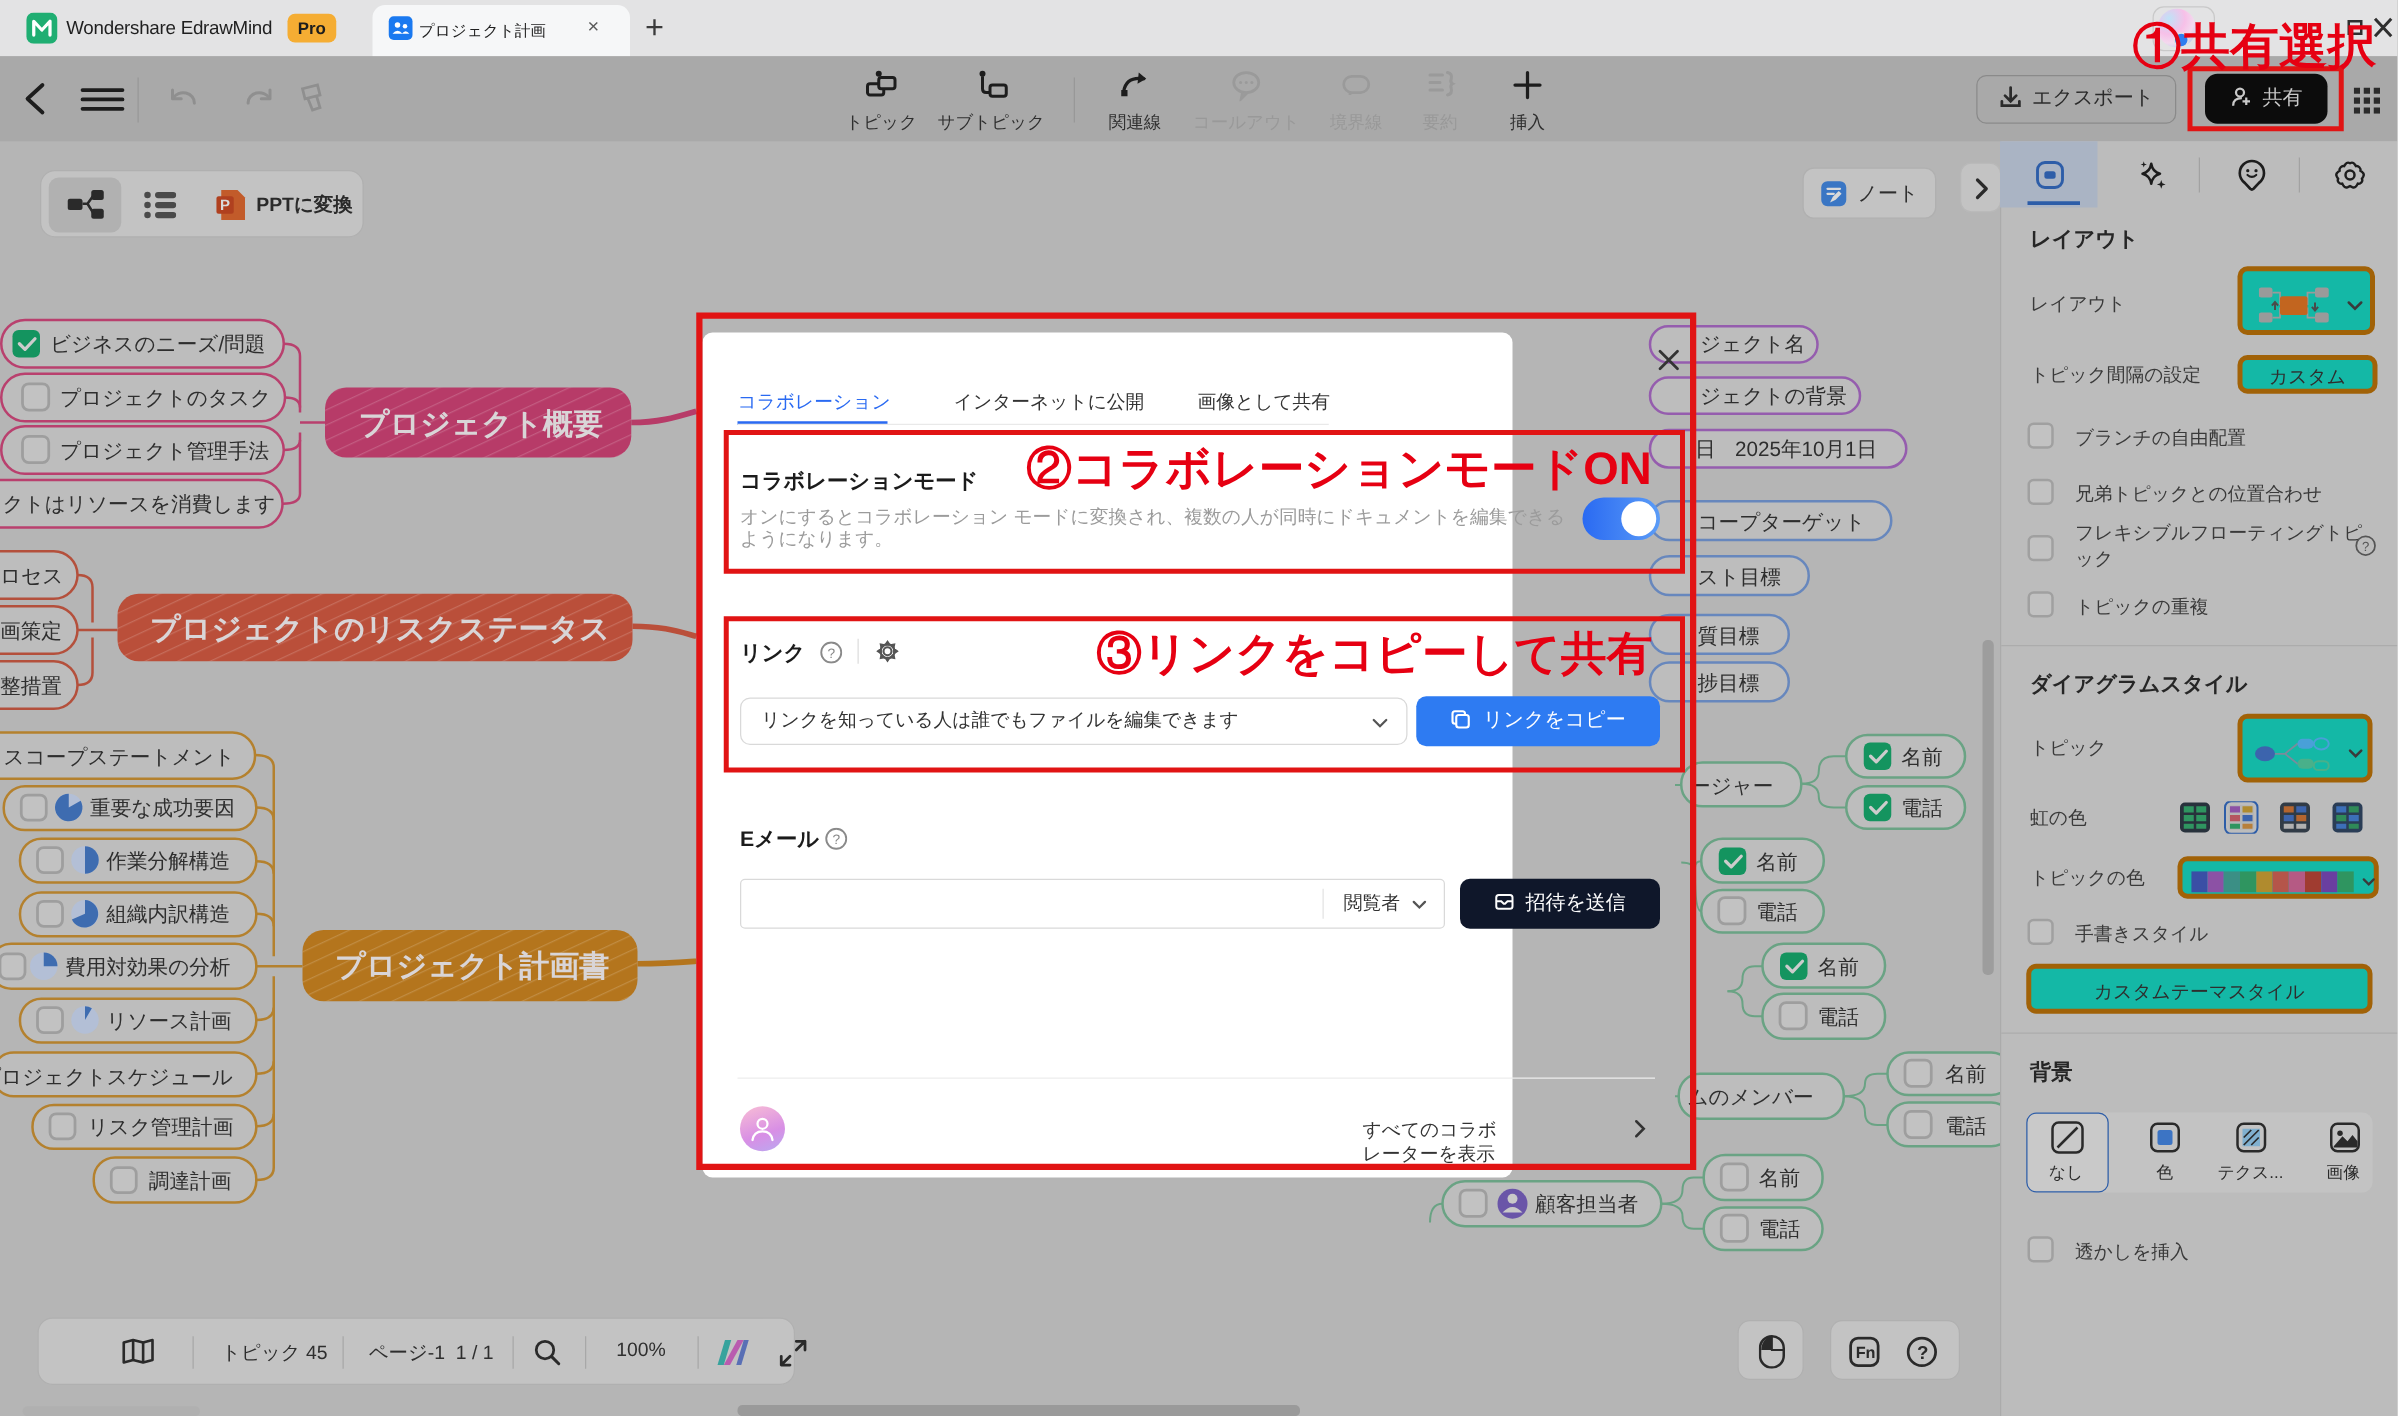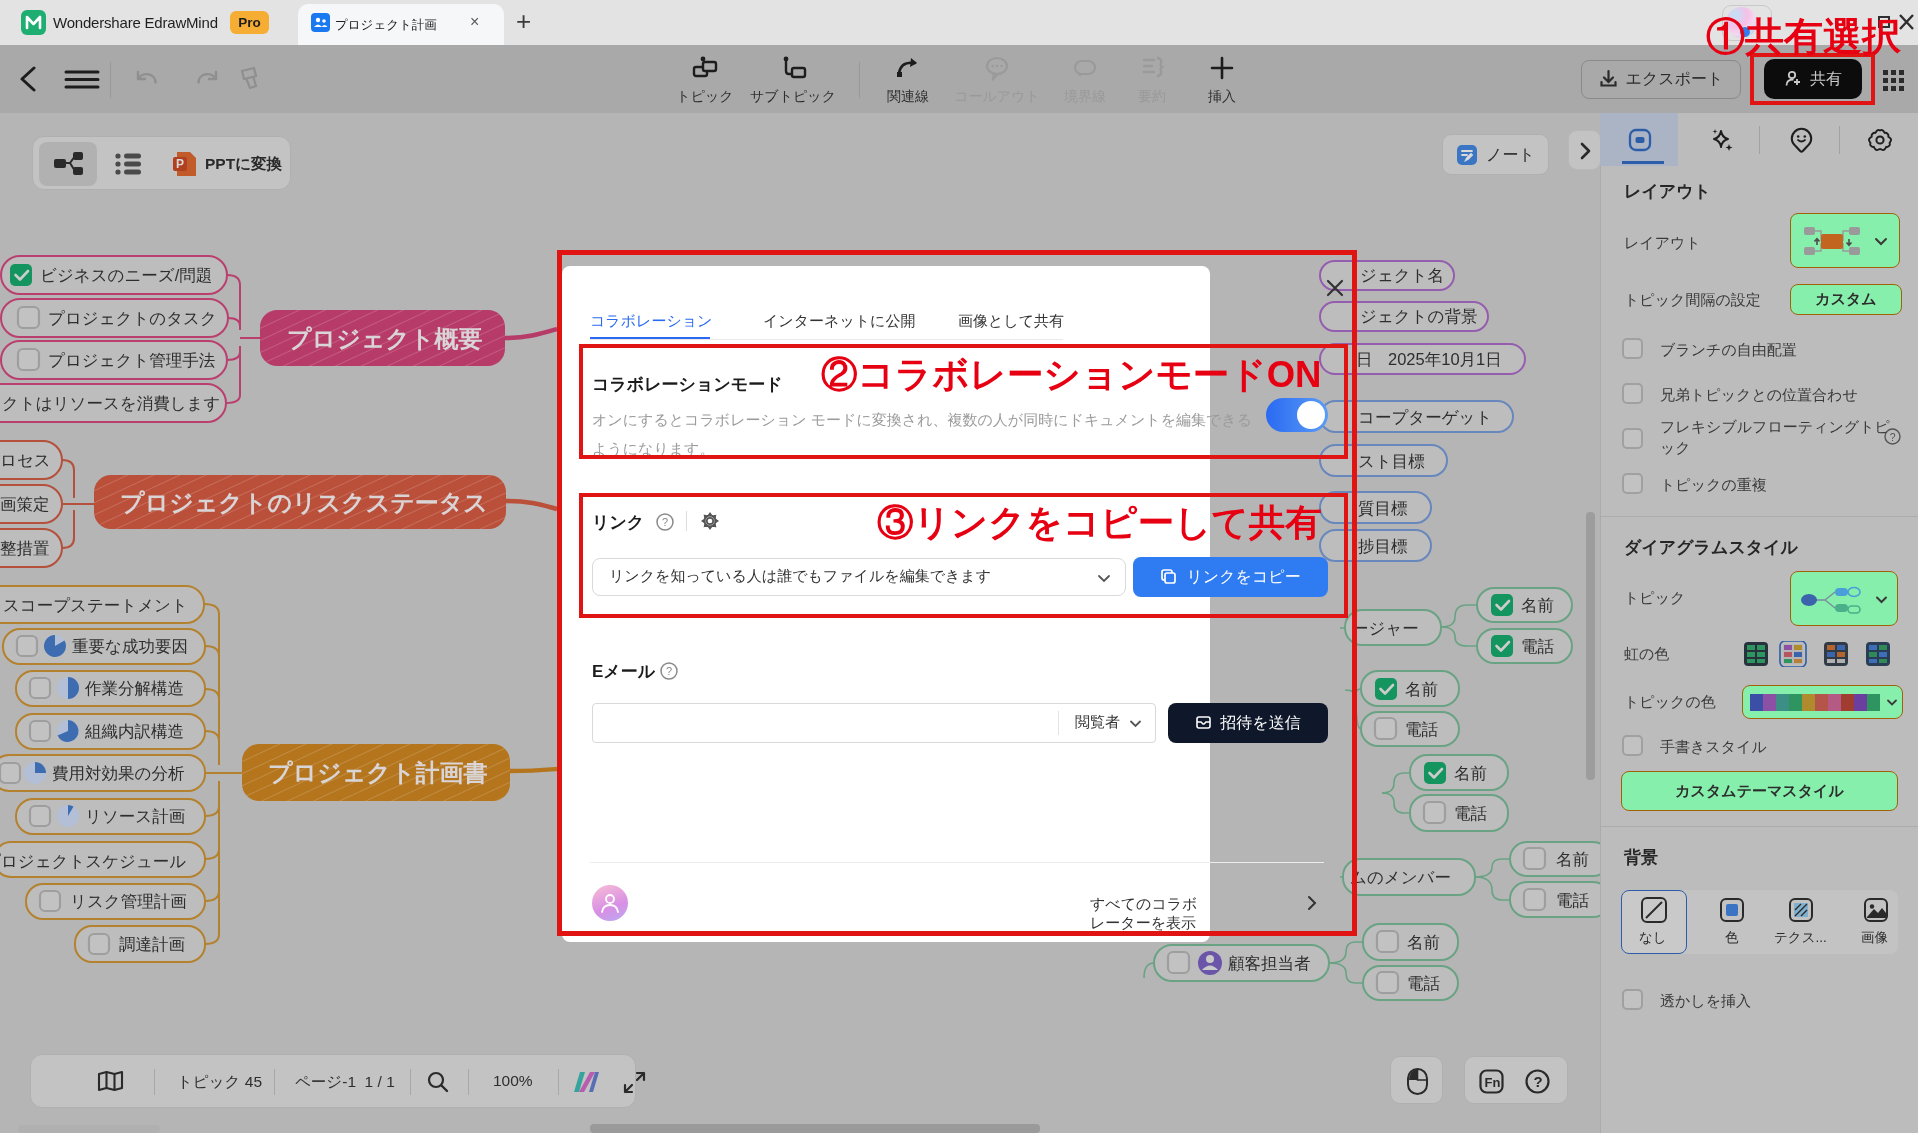--- a/index.html
+++ b/index.html
@@ -25,21 +25,21 @@
   .expbtn { position:absolute; left:1581px; top:15px; width:160px; height:39px; border:1.5px solid #8a8a8a; border-radius:8px; color:#2b2b2b; font-size:16px; line-height:36px; text-align:center; }
   .sharebtn { position:absolute; left:1764px; top:14px; width:98px; height:40px; background:#0c0c0c; border-radius:10px; color:#c9c9c9; font-size:16px; line-height:40px; text-align:center; }
   
   #mindmap { position:absolute; left:0; top:113px; }
   
   .fbar { position:absolute; background:#c3c3c3; border:1px solid #b0b0b0; border-radius:12px; }
   
   .rpanel { position:absolute; left:1600px; top:113px; width:318px; height:1020px; background:#bcbcbc; border-left:1px solid #ababab; }
   .rp-h { position:absolute; font-size:17px; font-weight:bold; color:#262626; }
   .rp-l { position:absolute; font-size:15px; color:#3a3a3a; }
-  .rp-btn { position:absolute; background:#86efac; border:1px solid #a16207; border-radius:8px;font-weight:bold; }
+  .rp-btn { position:absolute; background:#14b8a6; border:4px solid #a16207; border-radius:8px; }
   .rp-cb { position:absolute; width:21px; height:21px; background:#c2c2c2; border:2px solid #a0a0a0; border-radius:5px; }
   .rp-div { position:absolute; left:1601px; width:317px; height:1px; background:#acacac; }
   
   .modal { position:absolute; left:562px; top:266px; width:648px; height:676px; background:#ffffff; border-radius:8px;padding-left:45px; }
   
   .redbox { position:absolute; border:4px solid #e11414; z-index:60; }
   .redtxt { position:absolute; color:#e60012; font-weight:bold; z-index:61; white-space:nowrap; }
 </style>
 </head>
 <body>
@@ -661,21 +661,21 @@
     <svg class="abs" style="left:764px;top:13px" width="18" height="18" viewBox="0 0 18 18">
         <path d="M2 2 L16 16 M16 2 L2 16" stroke="#333" stroke-width="2.2" stroke-linecap="round"></path>
       </svg>
     <div class="abs" style="left:28px;top:46px;font-size:15px;color:#2a6af2;">コラボレーション</div>
     <div class="abs" style="left:201px;top:46px;font-size:15px;color:#333;">インターネットに公開</div>
     <div class="abs" style="left:396px;top:46px;font-size:15px;color:#333;">画像として共有</div>
     <div class="abs" style="left:28px;top:71px;width:120px;height:3px;background:#2a6af2;"></div>
     <div class="abs" style="left:28px;top:73px;width:473px;height:1px;background:#e9e9e9;"></div>
 
     <div class="abs" style="left:30px;top:107px;font-size:17px;font-weight:bold;color:#1b1b1b;">コラボレーションモード</div>
-    <div class="abs" style="left:30px;top:139px;width:668px;font-size:15px;color:#9b9b9b;line-height:29px;">オンにするとコラボレーション モードに変換され、複数の人が同時にドキュメントを編集できるようになります。</div>
+    <div class="abs" style="left:30px;top:139px;width:668px;font-size:15px;color:#9b9b9b;line-height:18px;">オンにするとコラボレーション モードに変換され、複数の人が同時にドキュメントを編集できるようになります。</div>
     <div class="abs" style="left:704px;top:132px;width:62px;height:34px;border-radius:17px;background:linear-gradient(90deg,#2a6af2,#5b9cf7);">
       <div class="abs" style="left:31px;top:3px;width:28px;height:28px;border-radius:50%;background:#fff;"></div>
     </div>
 
     <div class="abs" style="left:30px;top:245px;font-size:17px;font-weight:bold;color:#1b1b1b;">リンク</div>
     <svg class="abs" style="left:94px;top:247px" width="18" height="18" viewBox="0 0 18 18">
         <circle cx="9" cy="9" r="8" fill="none" stroke="#8a8a8a" stroke-width="1.5"></circle>
         <text x="6" y="13" font-size="11" fill="#8a8a8a" font-family="Liberation Sans,sans-serif">?</text>
       </svg>
     <div class="abs" style="left:124px;top:245px;width:1px;height:20px;background:#ddd;"></div>

